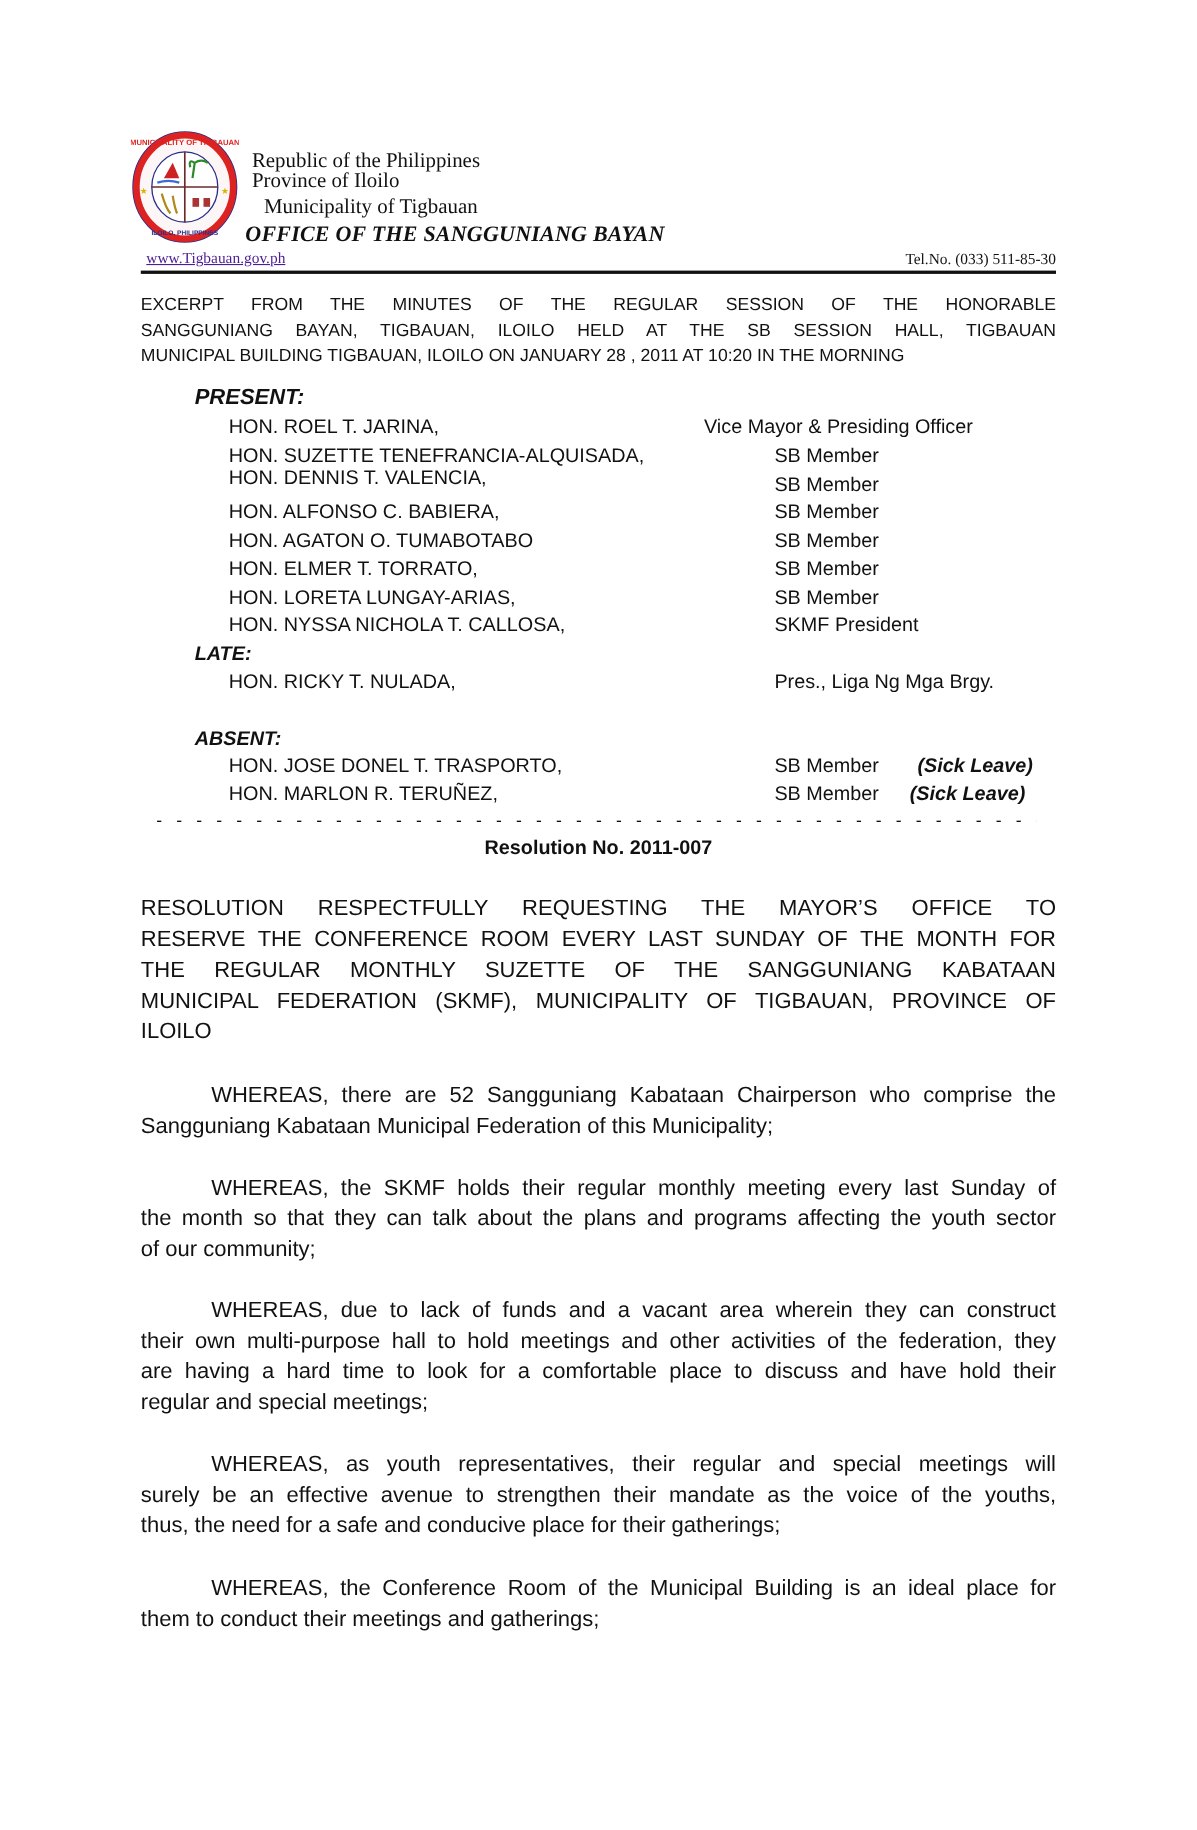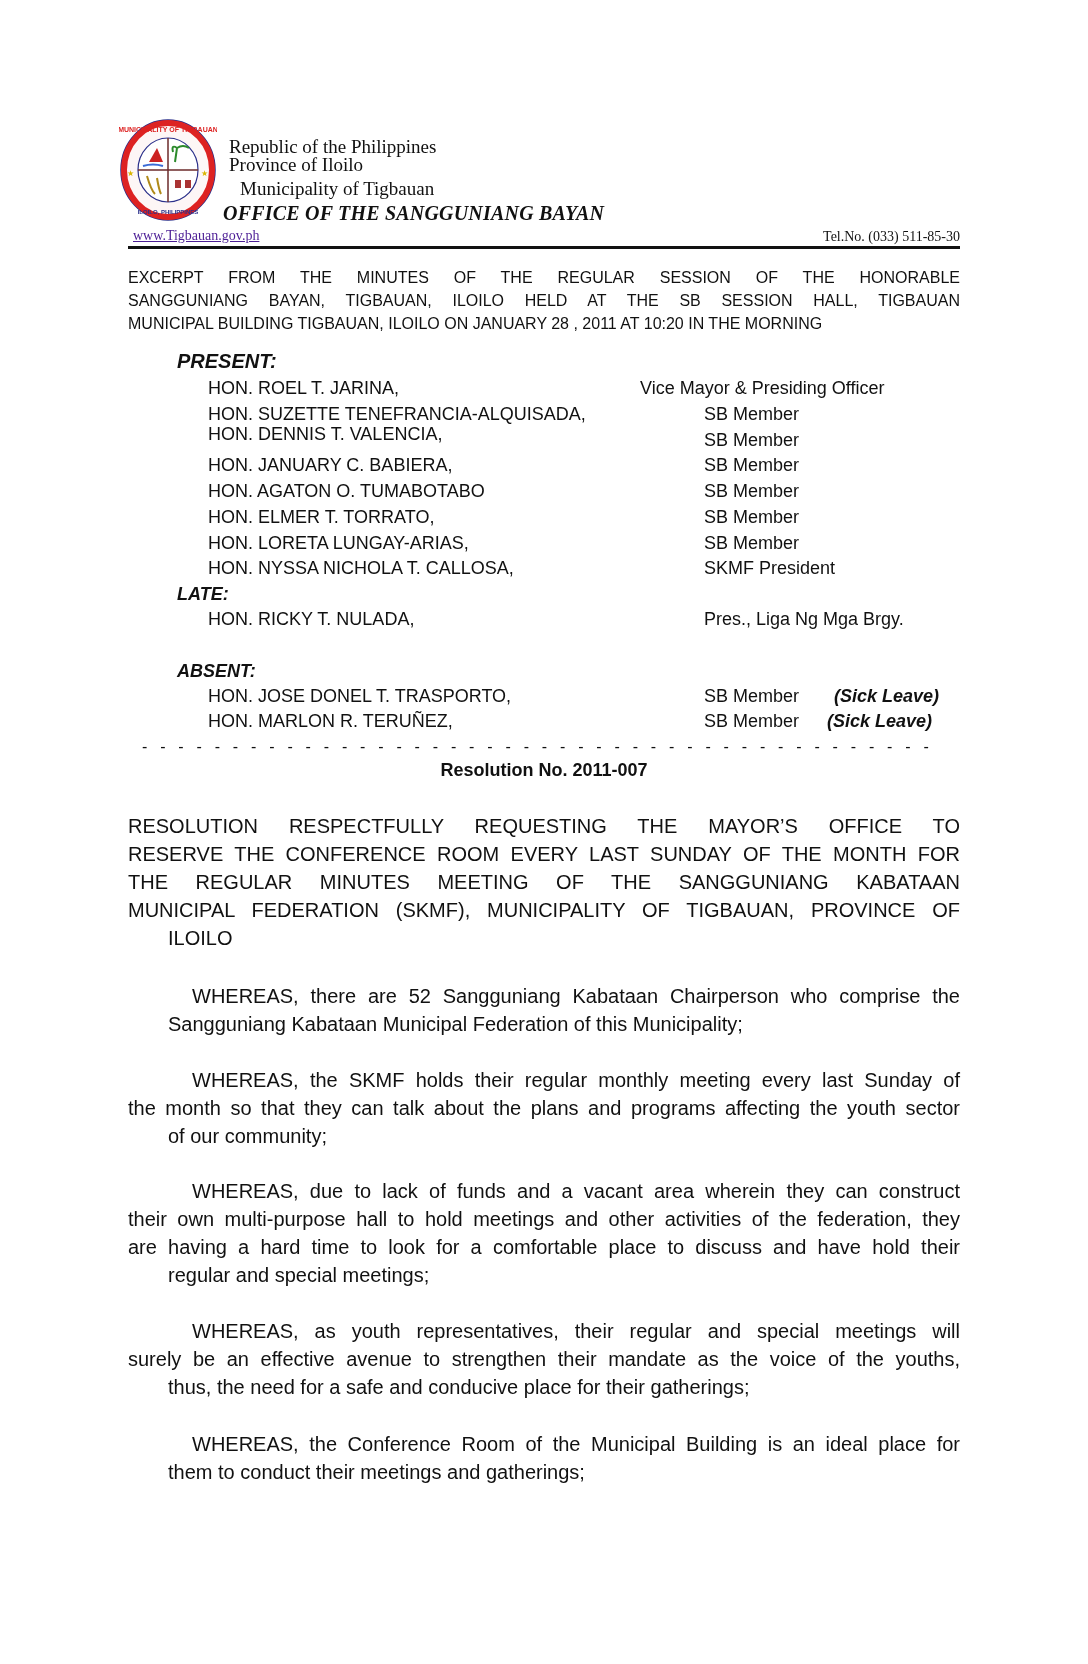--- a/index.html
+++ b/index.html
@@ -23,21 +23,21 @@
   
   .att-head { font-size: 18px; font-weight: bold; font-style: italic; }
   .att-head.big { font-size: 20px; }
   .att-name, .att-role { font-size: 18px; }
   .att-note { font-size: 18px; font-weight: bold; font-style: italic; }
   #dashes { position: absolute; left: 142px; top: 738px; width: 800px; overflow: hidden; font-size: 16px; letter-spacing: 4.2px; }
   #res-no { position: absolute; left: 0; width: 1088px; top: 760px; text-align: center; font-size: 18px; font-weight: bold; }
 
   
   .bodyline { position: absolute; left: 128px; width: 832px; font-size: 20px; line-height: 28px; white-space: normal; text-align: justify; text-align-last: justify; }
-  .bodyline.lastline { text-align-last: left; margin-left: 40px; }
+  .bodyline.lastline { text-align-last: left; }
   .bodyline.indent { left: 192px; width: 768px; }
 </style>
 </head>
 <body>
 
 <div id="logo">
   <svg width="98" height="104" viewBox="0 0 98 104">
     <ellipse cx="49" cy="52" rx="47" ry="50" fill="#fff" stroke="#2a2f8a" stroke-width="1.5"></ellipse>
     <ellipse cx="49" cy="52" rx="44" ry="47" fill="#fdf6f6" stroke="#d22" stroke-width="6"></ellipse>
     <ellipse cx="49" cy="52" rx="30" ry="32" fill="#fff" stroke="#2a2f8a" stroke-width="1.2"></ellipse>
@@ -77,21 +77,21 @@
   </div>
   <div>
     <div class="abs sans att-name" style="left:208px; top:404px;">HON. SUZETTE TENEFRANCIA-ALQUISADA,</div>
     <div class="abs sans att-role" style="left:704px; top:404px;">SB Member</div>
   </div>
   <div>
     <div class="abs sans att-name" style="left:208px; top:424px;">HON. DENNIS T. VALENCIA,</div>
     <div class="abs sans att-role" style="left:704px; top:430px;">SB Member</div>
   </div>
   <div>
-    <div class="abs sans att-name" style="left:208px; top:455px;">HON. JANUARY C. BABIERA,</div>
+    <div class="abs sans att-name" style="left:208px; top:455px;">HON. ALFONSO C. BABIERA,</div>
     <div class="abs sans att-role" style="left:704px; top:455px;">SB Member</div>
   </div>
   <div>
     <div class="abs sans att-name" style="left:208px; top:481px;">HON. AGATON O. TUMABOTABO</div>
     <div class="abs sans att-role" style="left:704px; top:481px;">SB Member</div>
   </div>
   <div>
     <div class="abs sans att-name" style="left:208px; top:507px;">HON. ELMER T. TORRATO,</div>
     <div class="abs sans att-role" style="left:704px; top:507px;">SB Member</div>
   </div>
@@ -122,21 +122,21 @@
     <div class="abs sans att-note" style="left:827px; top:711px;">(Sick Leave)</div>
   </div>
 </div>
 
 <div id="dashes" class="sans" style="white-space:nowrap;">- - - - - - - - - - - - - - - - - - - - - - - - - - - - - - - - - - - - - - - - - - - - - - - - - - - - - - - - - - - - - - - - - - - - - -</div>
 <div id="res-no" class="sans">Resolution No. 2011-007</div>
 
 <div>
   <div class="bodyline sans" style="top:812px;">RESOLUTION RESPECTFULLY REQUESTING THE MAYOR’S OFFICE TO</div>
   <div class="bodyline sans" style="top:840px;">RESERVE THE CONFERENCE ROOM EVERY LAST SUNDAY OF THE MONTH FOR</div>
-  <div class="bodyline sans" style="top:868px;">THE REGULAR MINUTES MEETING OF THE SANGGUNIANG KABATAAN</div>
+  <div class="bodyline sans" style="top:868px;">THE REGULAR MONTHLY SUZETTE OF THE SANGGUNIANG KABATAAN</div>
   <div class="bodyline sans" style="top:896px;">MUNICIPAL FEDERATION (SKMF), MUNICIPALITY OF TIGBAUAN, PROVINCE OF</div>
   <div class="bodyline sans lastline" style="top:924px;">ILOILO</div>
 </div>
 
 <div>
   <div class="bodyline sans indent" style="top:982px;">WHEREAS, there are 52 Sangguniang Kabataan Chairperson who comprise the</div>
   <div class="bodyline sans lastline" style="top:1010px;">Sangguniang Kabataan Municipal Federation of this Municipality;</div>
 </div>
 
 <div>

